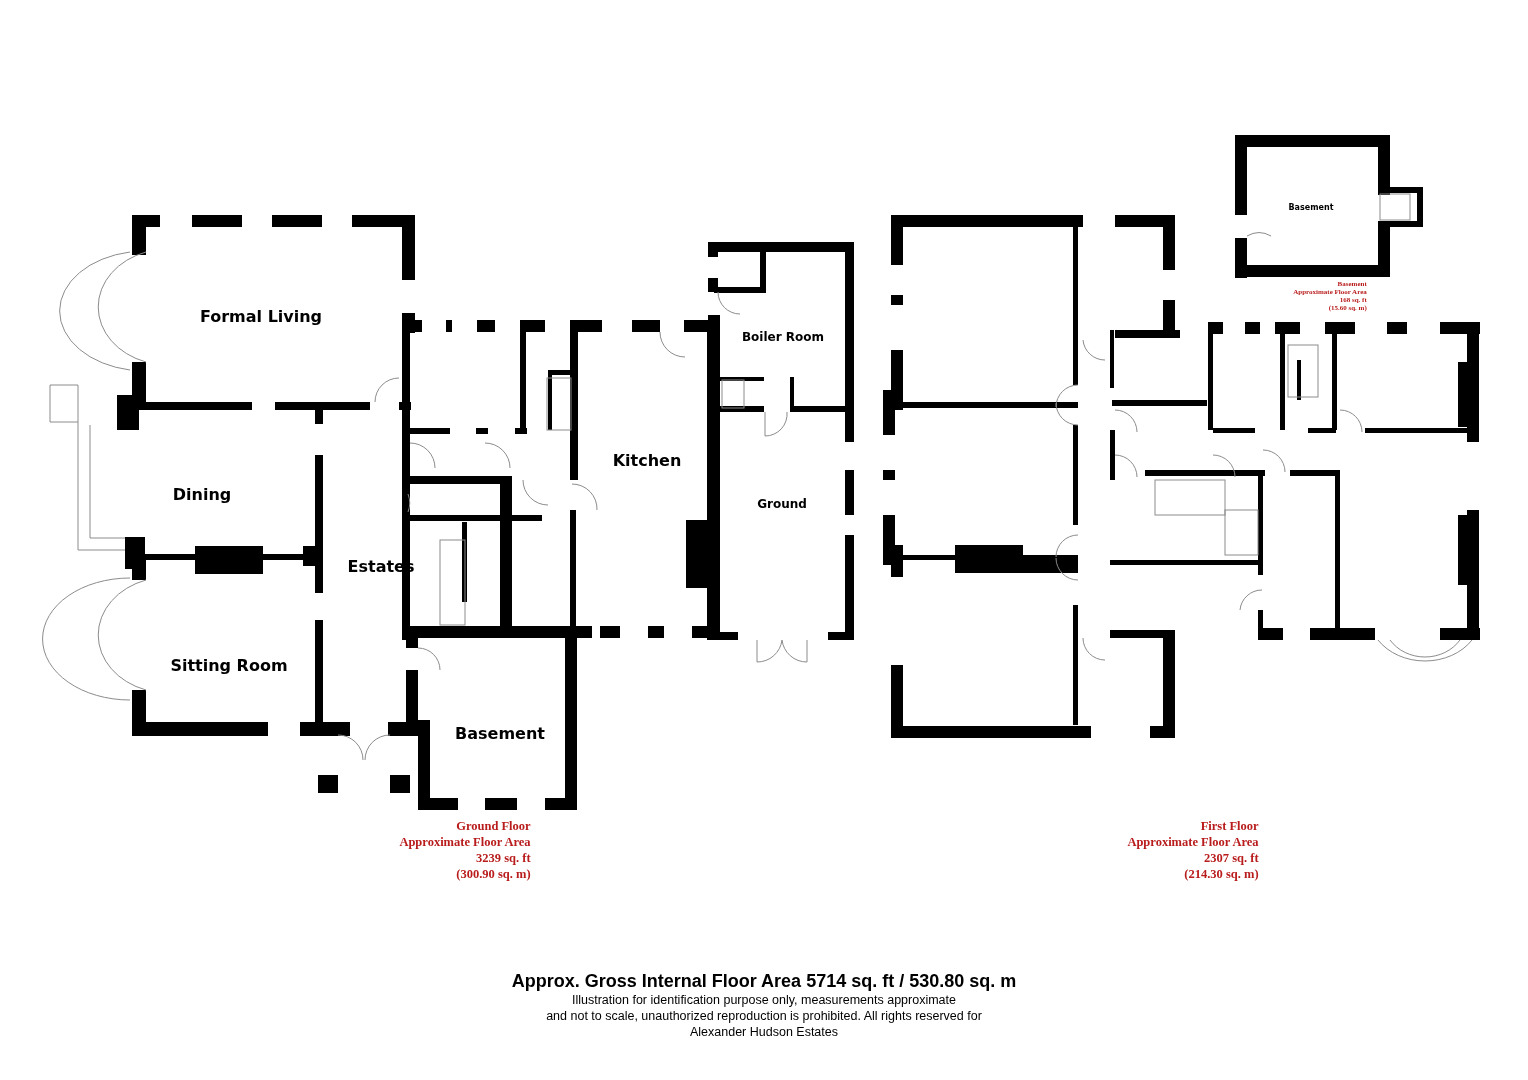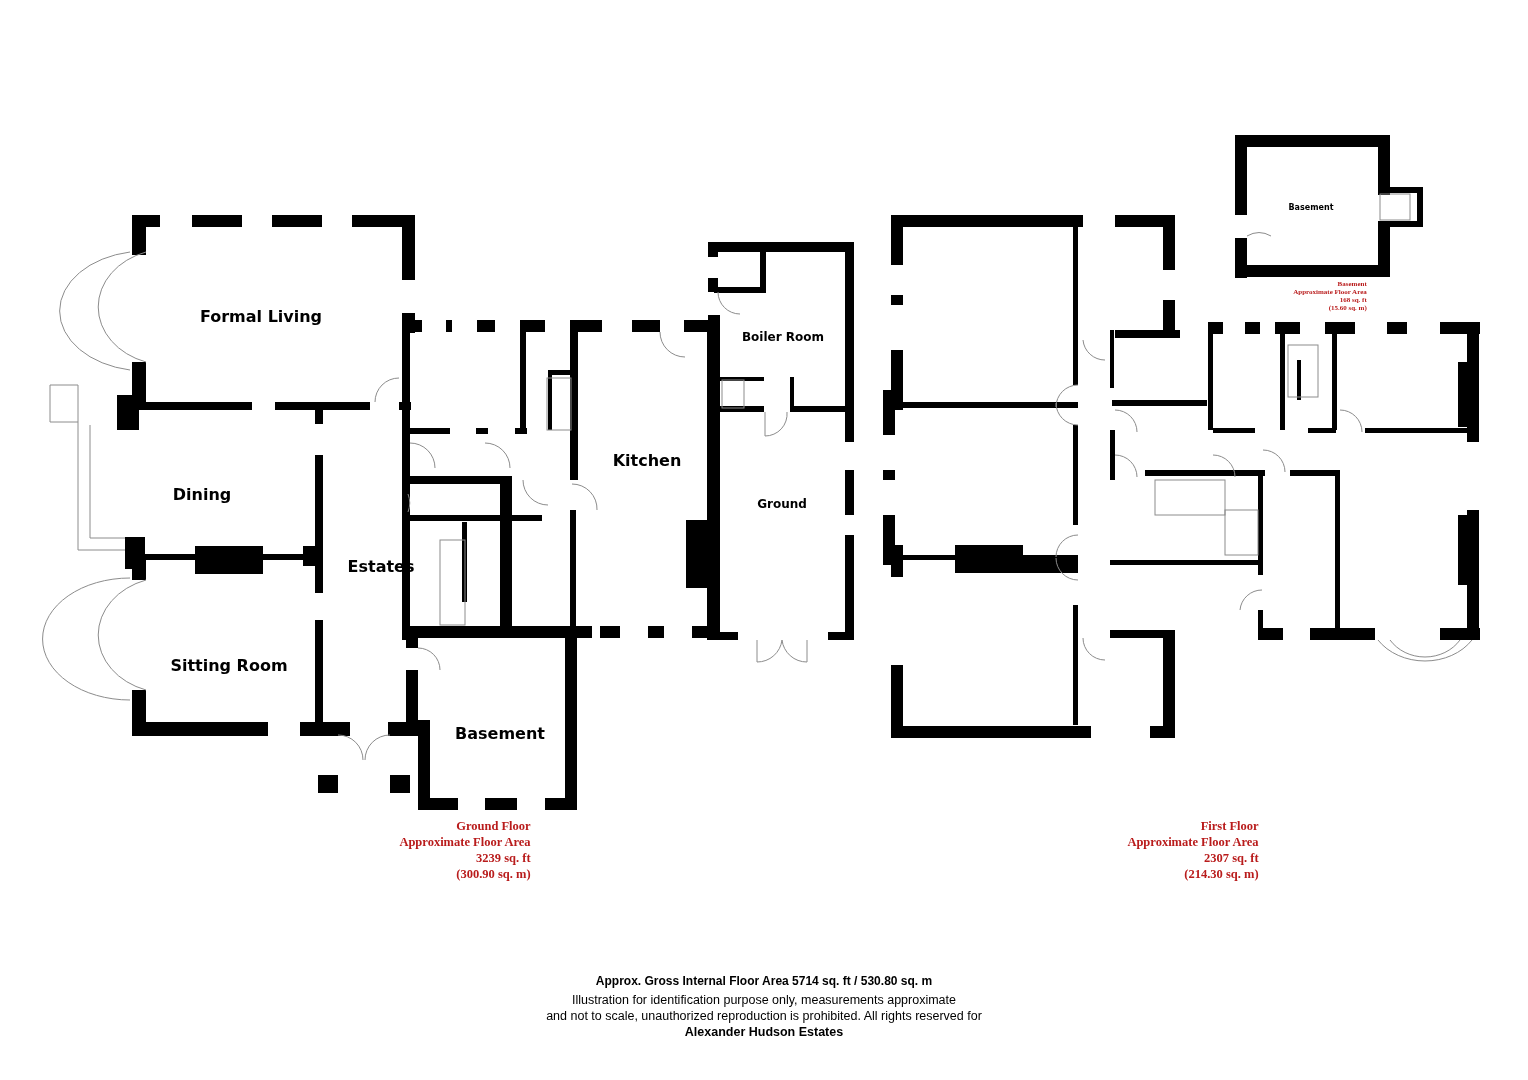--- a/index.html
+++ b/index.html
@@ -6,23 +6,23 @@
   body { width: 1528px; height: 1080px; position: relative; overflow: hidden; font-family: "Liberation Sans", sans-serif; }
   #plan { position: absolute; left: 0; top: 0; width: 1528px; height: 1080px; }
   .room-label { position: absolute; font-family: "DejaVu Sans", sans-serif; font-weight: bold; color: #000; white-space: nowrap; transform: translate(-50%, -50%); }
   .rl-lg { font-size: 16px; }
   .rl-sm { font-size: 12px; }
   .rl-xs { font-size: 8px; }
   .area-block { position: absolute; text-align: right; font-family: Liberation Serif, serif; font-weight: bold; color: #b91c1c; transform: translateX(-50%); line-height: 16px; font-size: 12.5px; }
   .area-block div { white-space: nowrap; }
   .area-block.small { font-size: 7px; line-height: 8px; }
   .footer { position: absolute; left: 764px; top: 970px; transform: translateX(-50%); text-align: center; color: #000; font-family: "Liberation Sans", sans-serif; }
-  .footer .headline { font-weight: bold; font-size: 12px; line-height: 22px; white-space: nowrap; text-align: center; }
+  .footer .headline { font-weight: bold; font-size: 18px; line-height: 22px; white-space: nowrap; text-align: center; }
   .footer .disc { font-size: 12.5px; line-height: 16px; white-space: nowrap; }
-  .footer .company { font-weight: bold; font-size: 12.5px; line-height: 16px; }
+  .footer .company { font-weight: normal; font-size: 12.5px; line-height: 16px; }
 </style>
 </head>
 <body>
 
 <svg id="plan" viewBox="0 0 1528 1080" xmlns="http://www.w3.org/2000/svg">
   <g fill="#000" stroke="none">
 
     <rect x="132" y="215" width="28" height="12"></rect>
     <rect x="132" y="215" width="14" height="40"></rect>
     <rect x="192" y="215" width="50" height="12"></rect>

